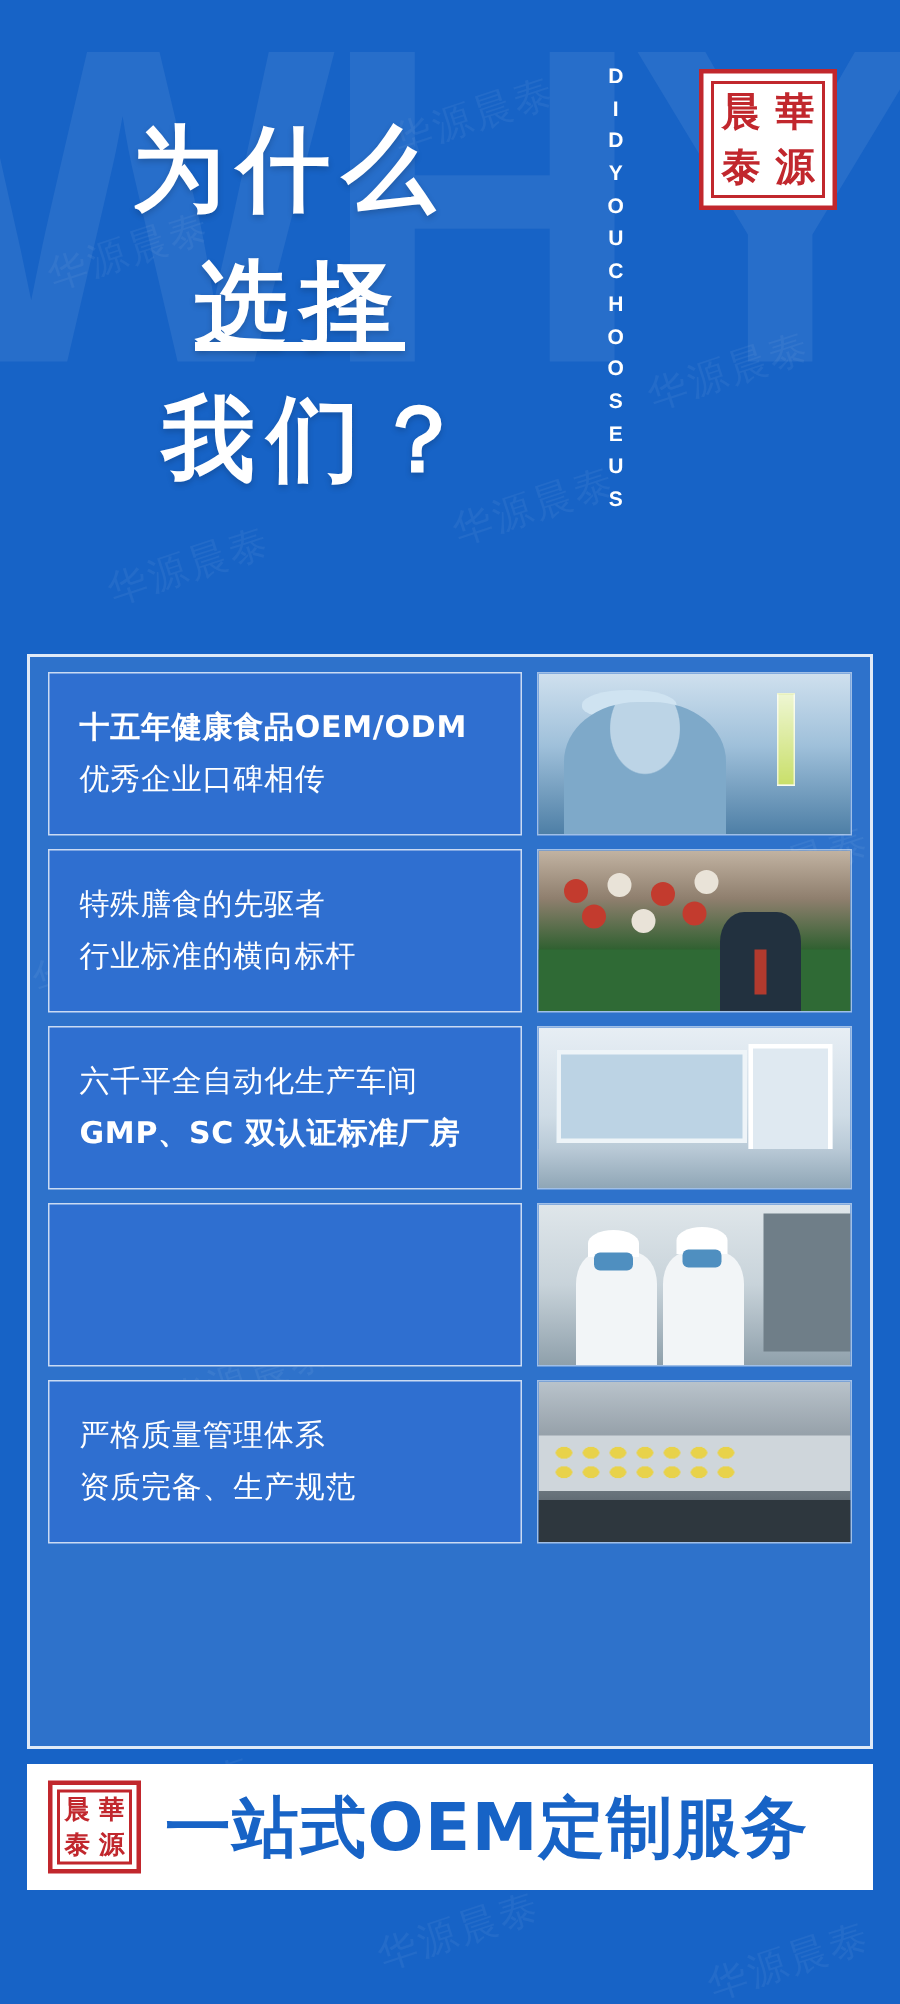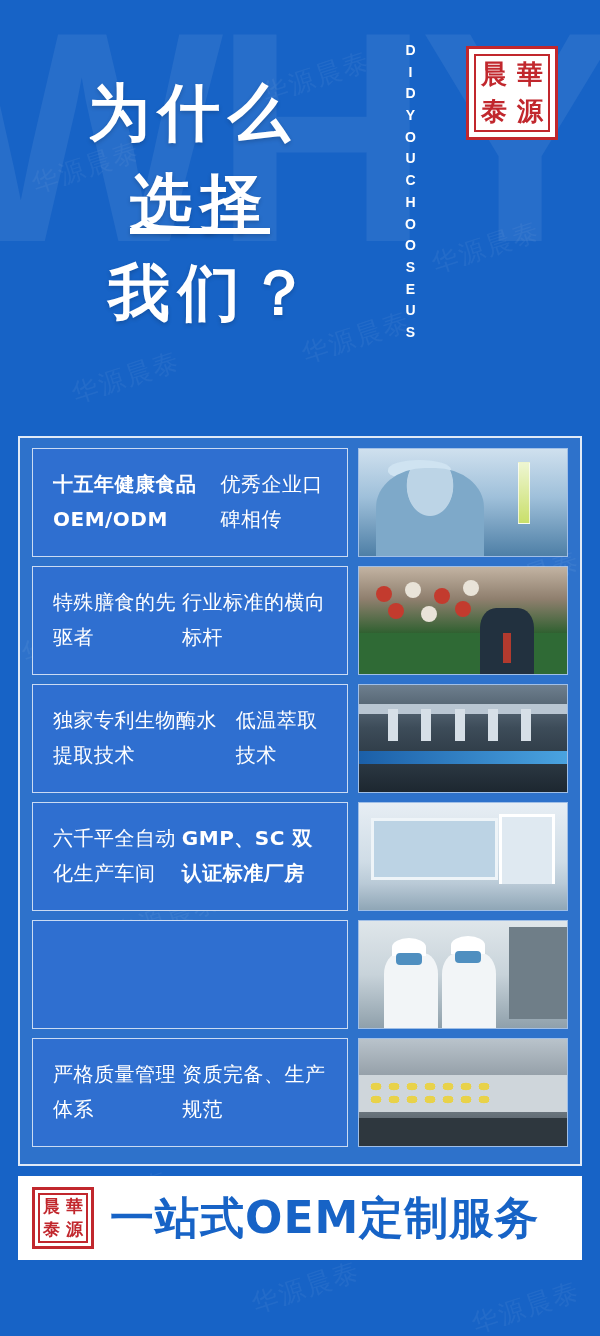--- a/index.html
+++ b/index.html
@@ -141,21 +141,21 @@
     background: #2f6fd0;
     border: 1px solid rgba(255,255,255,0.75);
     box-sizing: border-box;
     padding: 18px 20px;
     color: #ffffff;
     font-family: "DejaVu Sans", sans-serif;
     font-size: 20px;
     line-height: 1.75;
     letter-spacing: 0.5px;
     display: flex;
-    flex-direction: row;
+    flex-direction: column;
   }
   .row-text .bold { font-weight: bold; }
   .row-photo {
     flex: 1 1 auto;
     margin-left: 10px;
     border: 1px solid rgba(255,255,255,0.55);
     box-sizing: border-box;
     position: relative;
     overflow: hidden;
   }
@@ -349,37 +349,20 @@
           <div class="head" style="left:14%; top:34%"></div>
           <div class="headw" style="left:30%; top:36%"></div>
           <div class="head" style="left:46%; top:32%"></div>
           <div class="table"></div>
           <div class="suit"></div>
           <div class="tie"></div>
         </div>
       </div>
     </div>
 
-    <div class="row">
-      <div class="row-text">
-        <div>独家专利生物酶水提取技术</div>
-        <div>低温萃取技术</div>
-      </div>
-      <div class="row-photo">
-        <div class="ph p3">
-          <div class="bar"></div>
-          <div class="noz" style="left:14%"></div>
-          <div class="noz" style="left:30%"></div>
-          <div class="noz" style="left:46%"></div>
-          <div class="noz" style="left:62%"></div>
-          <div class="noz" style="left:78%"></div>
-          <div class="blue"></div>
-        </div>
-      </div>
-    </div>
 
     <div class="row">
       <div class="row-text">
         <div>六千平全自动化生产车间</div>
         <div class="bold">GMP、SC 双认证标准厂房</div>
       </div>
       <div class="row-photo">
         <div class="ph p4">
           <div class="win"></div>
             <div class="door"></div>

